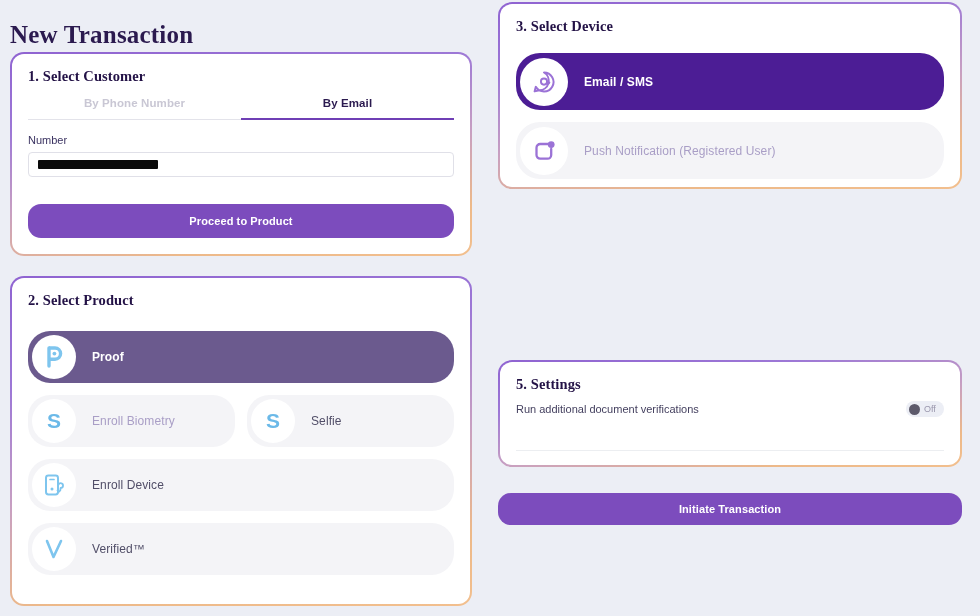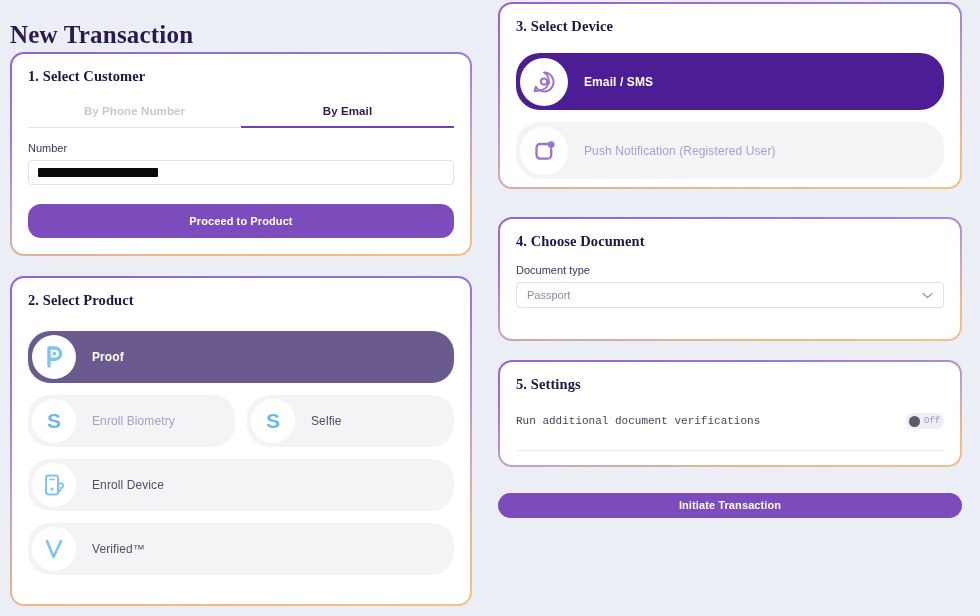--- a/index.html
+++ b/index.html
@@ -61,21 +61,21 @@
   
   #card-customer { left: 10px; top: 52px;  width: 462px; height: 204px; }
   #card-product  { left: 10px; top: 276px; width: 462px; height: 330px; }
   #card-device   { left: 498px; top: 2px;  width: 464px; height: 187px; }
   #card-document { left: 498px; top: 217px;width: 464px; height: 124px; }
   #card-settings { left: 498px; top: 360px;width: 464px; height: 107px; }
 
   
   .tabs {
     display: flex;
-    margin-top: 20px;
+    margin-top: 12px;
   }
   .tab {
     flex: 1;
     text-align: center;
     font-size: 11.5px;
     font-weight: 700;
     padding-bottom: 9px;
     border-bottom: 1px solid #e3e3ea;
     color: #c9c7d4;
     cursor: pointer;
@@ -133,21 +133,21 @@
     cursor: pointer;
     letter-spacing: .1px;
   }
   #proceed-button { position: absolute; left: 16px; right: 16px; bottom: 16px; width: auto; }
 
   #initiate-button {
     position: absolute;
     left: 498px;
     top: 493px;
     width: 464px;
-    height: 25px;
+    height: 32px;
     line-height: 25px;
   }
 
   
   .opt-row {
     display: flex;
     align-items: center;
     border-radius: 22px;
     background: #f4f4f7;
     height: 52px;
@@ -201,22 +201,21 @@
     font-size: 11px;
     color: #8e8aa4;
     cursor: pointer;
   }
 
   
   .setting-row {
     display: flex;
     align-items: center;
     justify-content: space-between;
-    margin-top: 20px;
-    font-family: Liberation Mono, monospace;
+    margin-top: 8px;
   }
   .setting-label { font-size: 11px; color: #433f5e; }
   .toggle {
     display: flex;
     align-items: center;
     width: 38px;
     height: 16px;
     border-radius: 8px;
     background: #eceef5;
     padding: 0 3px;
@@ -346,34 +345,20 @@
               <circle cx="21.2" cy="7.6" r="3.4" fill="#9b72d6"></circle>
             </svg>
           </span>
           <span class="opt-label muted">Push Notification (Registered User)</span>
         </div>
 
       </div>
     </div>
   </div>
 
-  <div class="card" id="card-document">
-    <div class="card-inner">
-      <div class="card-title">4. Choose Document</div>
-      <div class="field-label">Document type</div>
-      <div class="select-box">
-        <span>Passport</span>
-        <span>
-          <svg width="11" height="7" viewBox="0 0 11 7">
-            <path d="M1 1.5 L5.5 5.5 L10 1.5" stroke="#9a97ad" stroke-width="1.2" fill="none" stroke-linecap="round" stroke-linejoin="round"></path>
-          </svg>
-        </span>
-      </div>
-    </div>
-  </div>
 
   <div class="card" id="card-settings">
     <div class="card-inner">
       <div class="card-title">5. Settings</div>
       <div class="setting-row">
         <span class="setting-label">Run additional document verifications</span>
         <span class="toggle">
           <span class="toggle-knob"></span>
           <span class="toggle-text">Off</span>
         </span>

